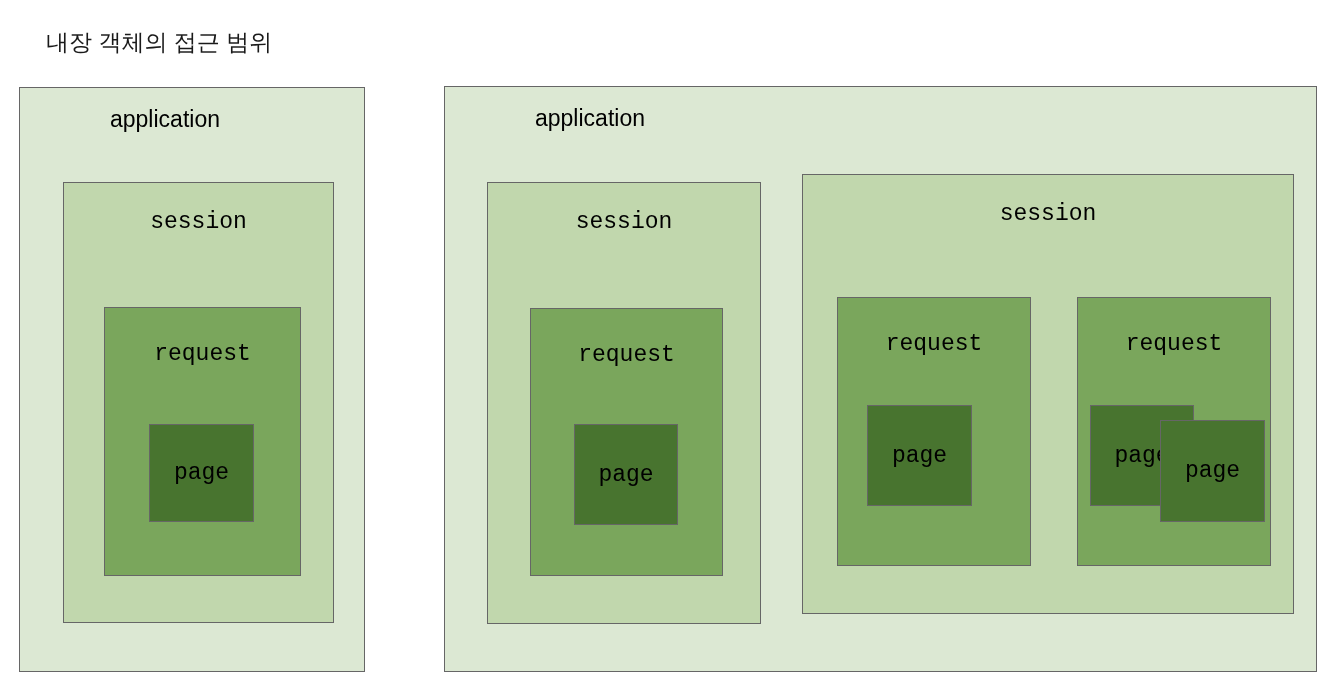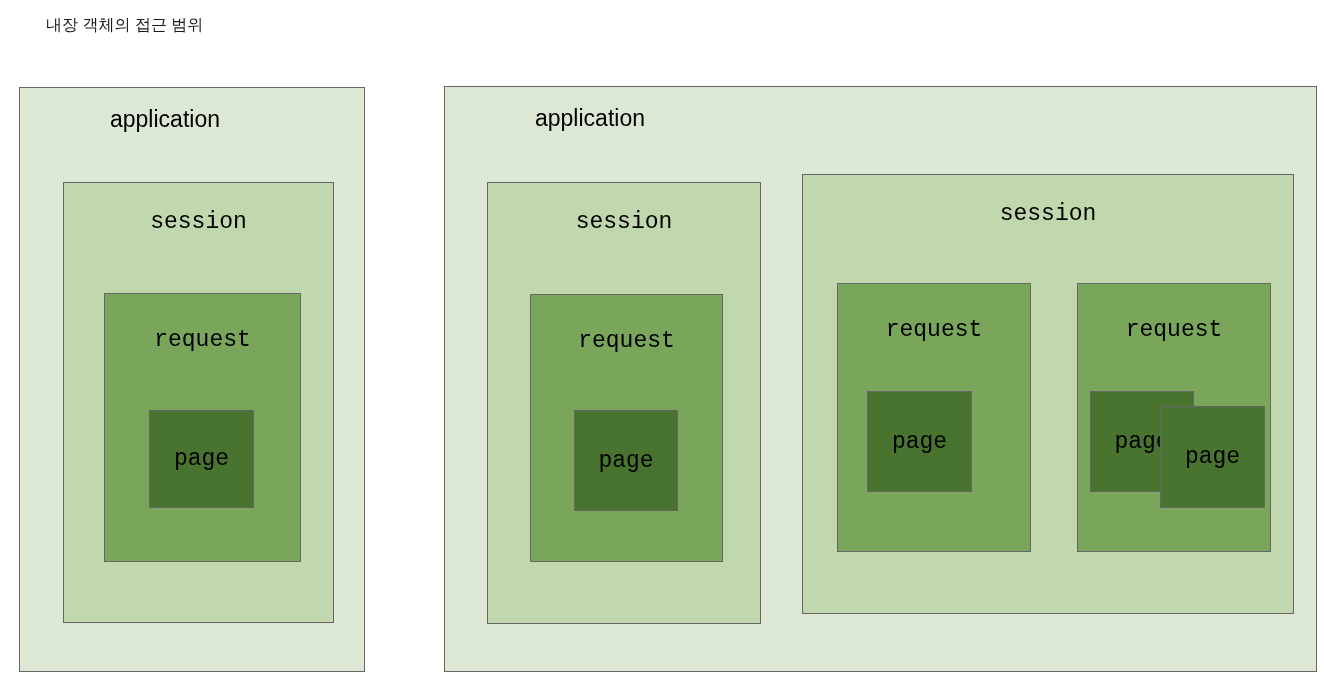--- a/index.html
+++ b/index.html
@@ -11,33 +11,33 @@
     position: relative;
     width: 1324px;
     height: 692px;
     background: var(--canvas-bg, #ffffff);
     font-family: "Liberation Sans", sans-serif;
     overflow: hidden;
   }
   .title {
     position: absolute;
     left: 46px;
-    top: 15px;
-    font-size: 16px;
+    top: 27px;
+    font-size: 23px;
     color: var(--title-text, #1a1a1a);
     white-space: nowrap;
   }
   .box {
     position: absolute;
     box-sizing: border-box;
     border: 1.5px solid var(--box-border, #666666);
   }
   .app     { background: var(--application-fill, #dce8d3); }
   .session { background: var(--session-fill, #c1d7ad); font-family: Liberation Mono, monospace; }
-  .request { background: var(--request-fill, #7aa65c); }
+  .request { background: var(--request-fill, #7aa65c); margin-top: 14px; }
   .page {
     background: var(--page-fill, #48742f);
     display: flex;
     align-items: center;
     justify-content: center;
   }
   .lbl {
     font-size: 23px;
     color: var(--label-text, #000000);
     white-space: nowrap;

